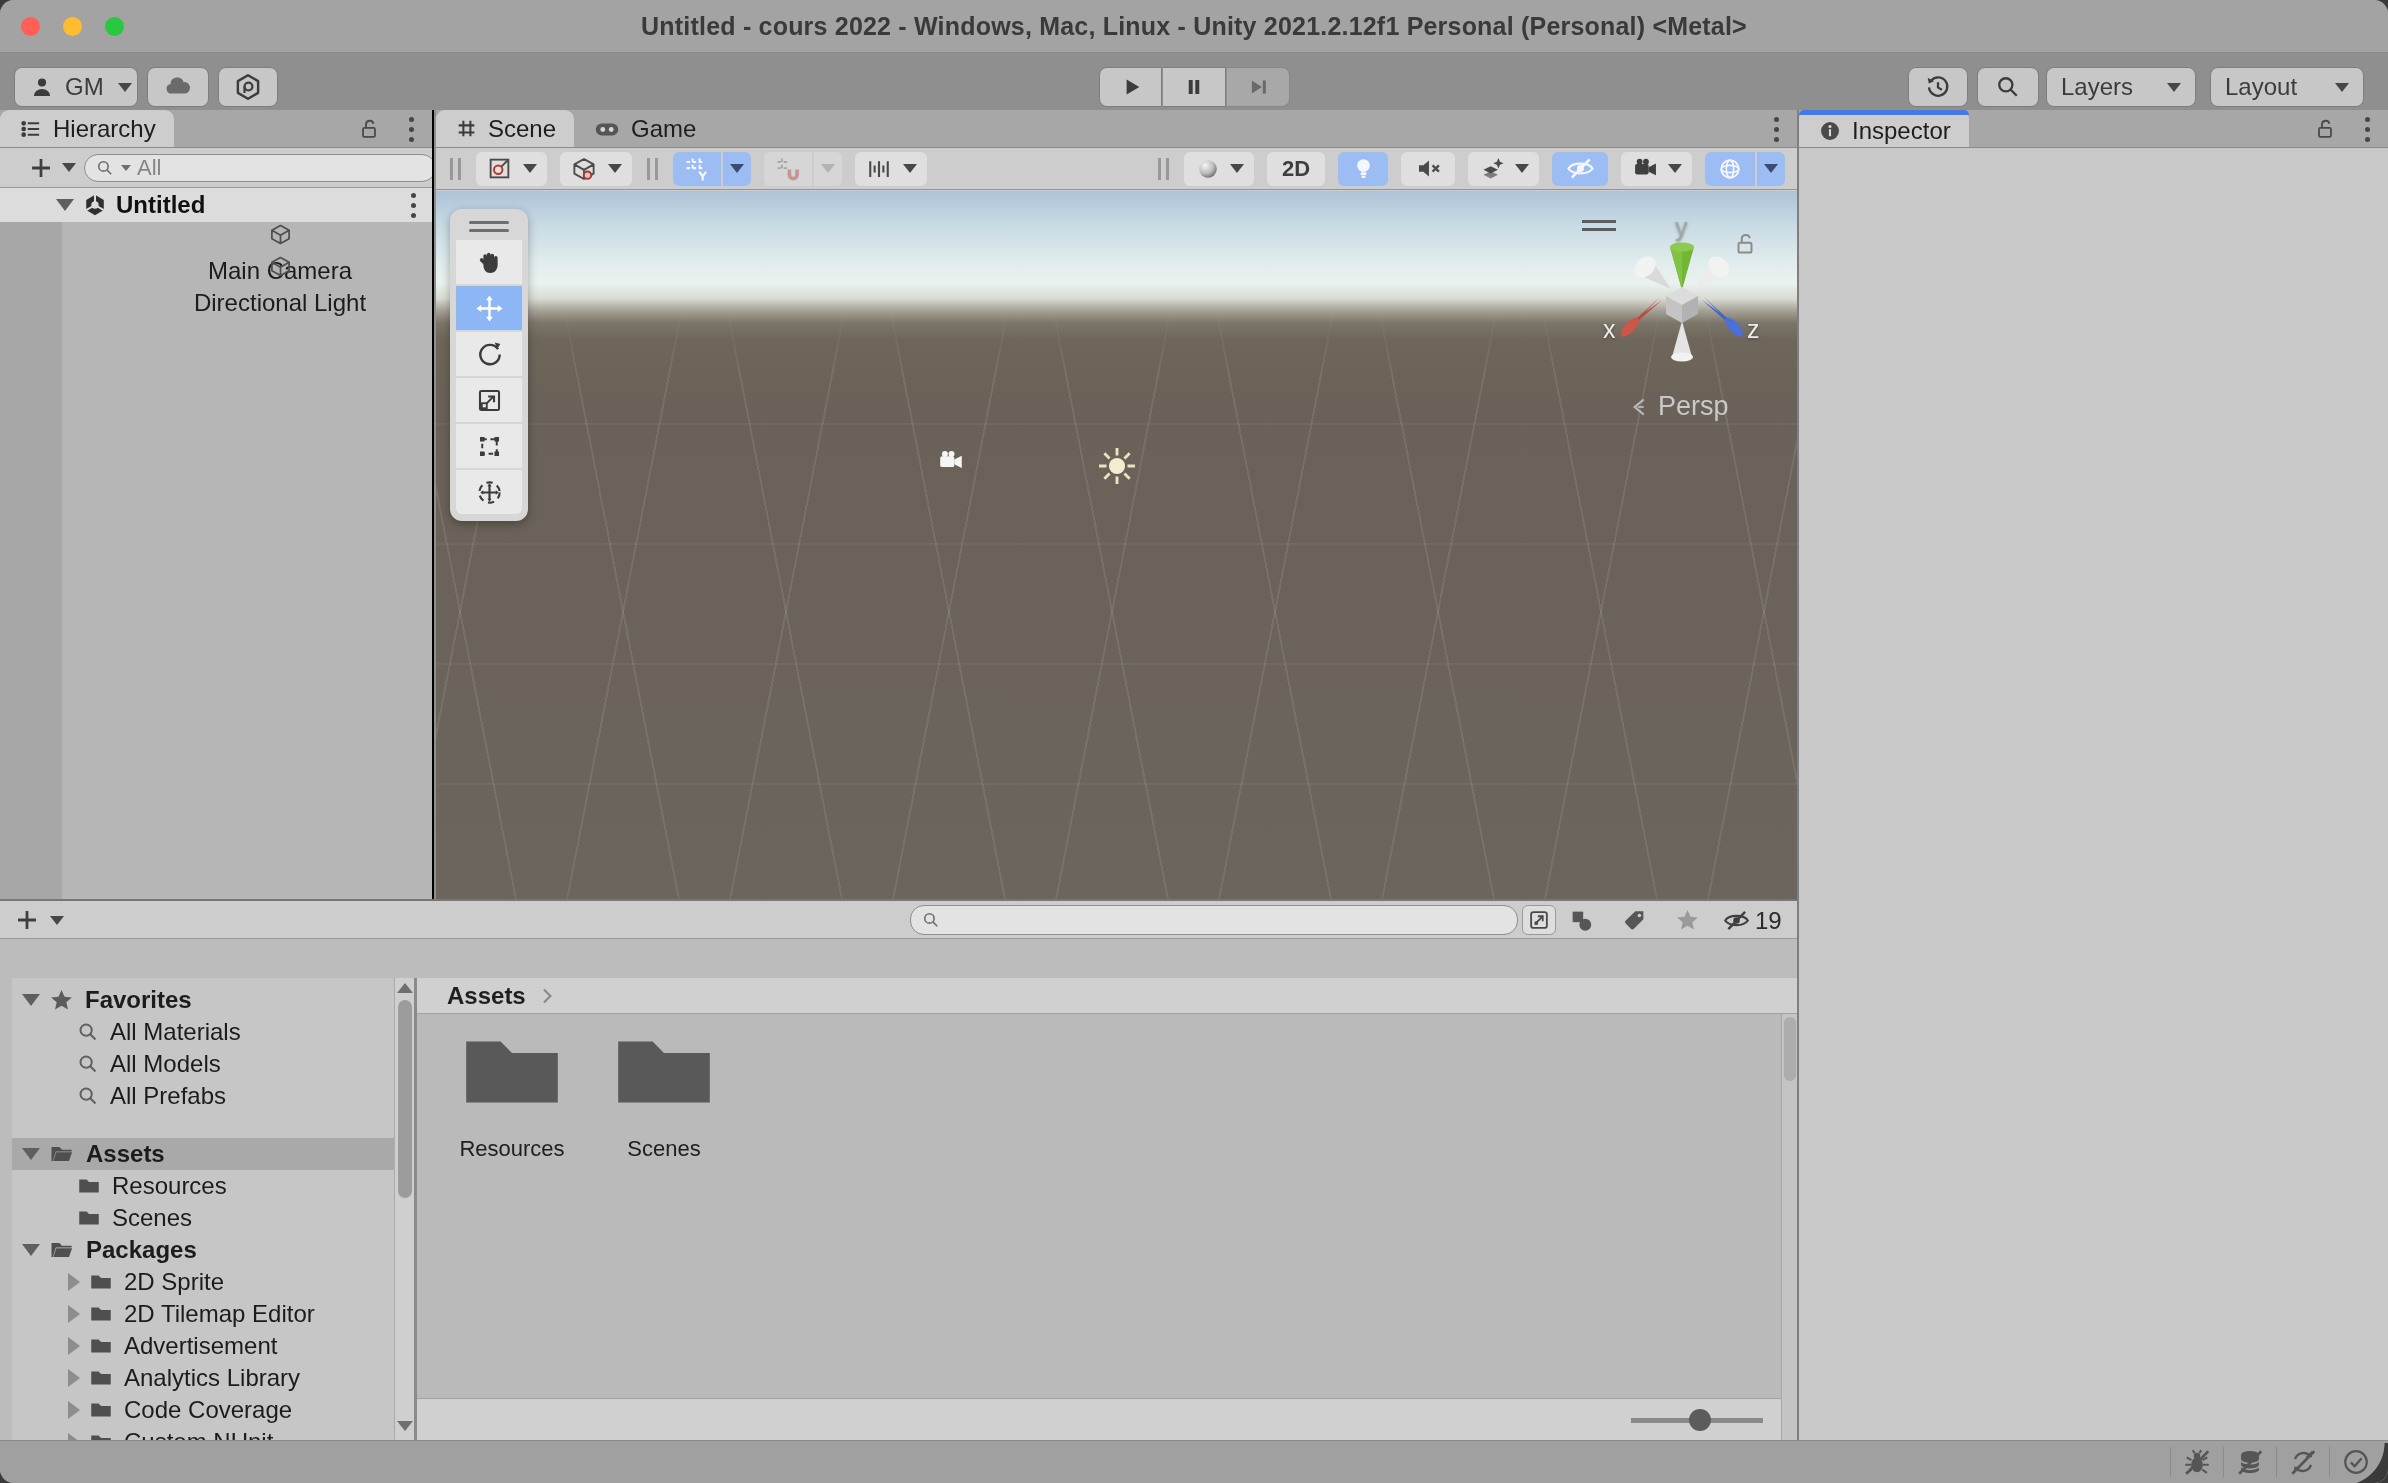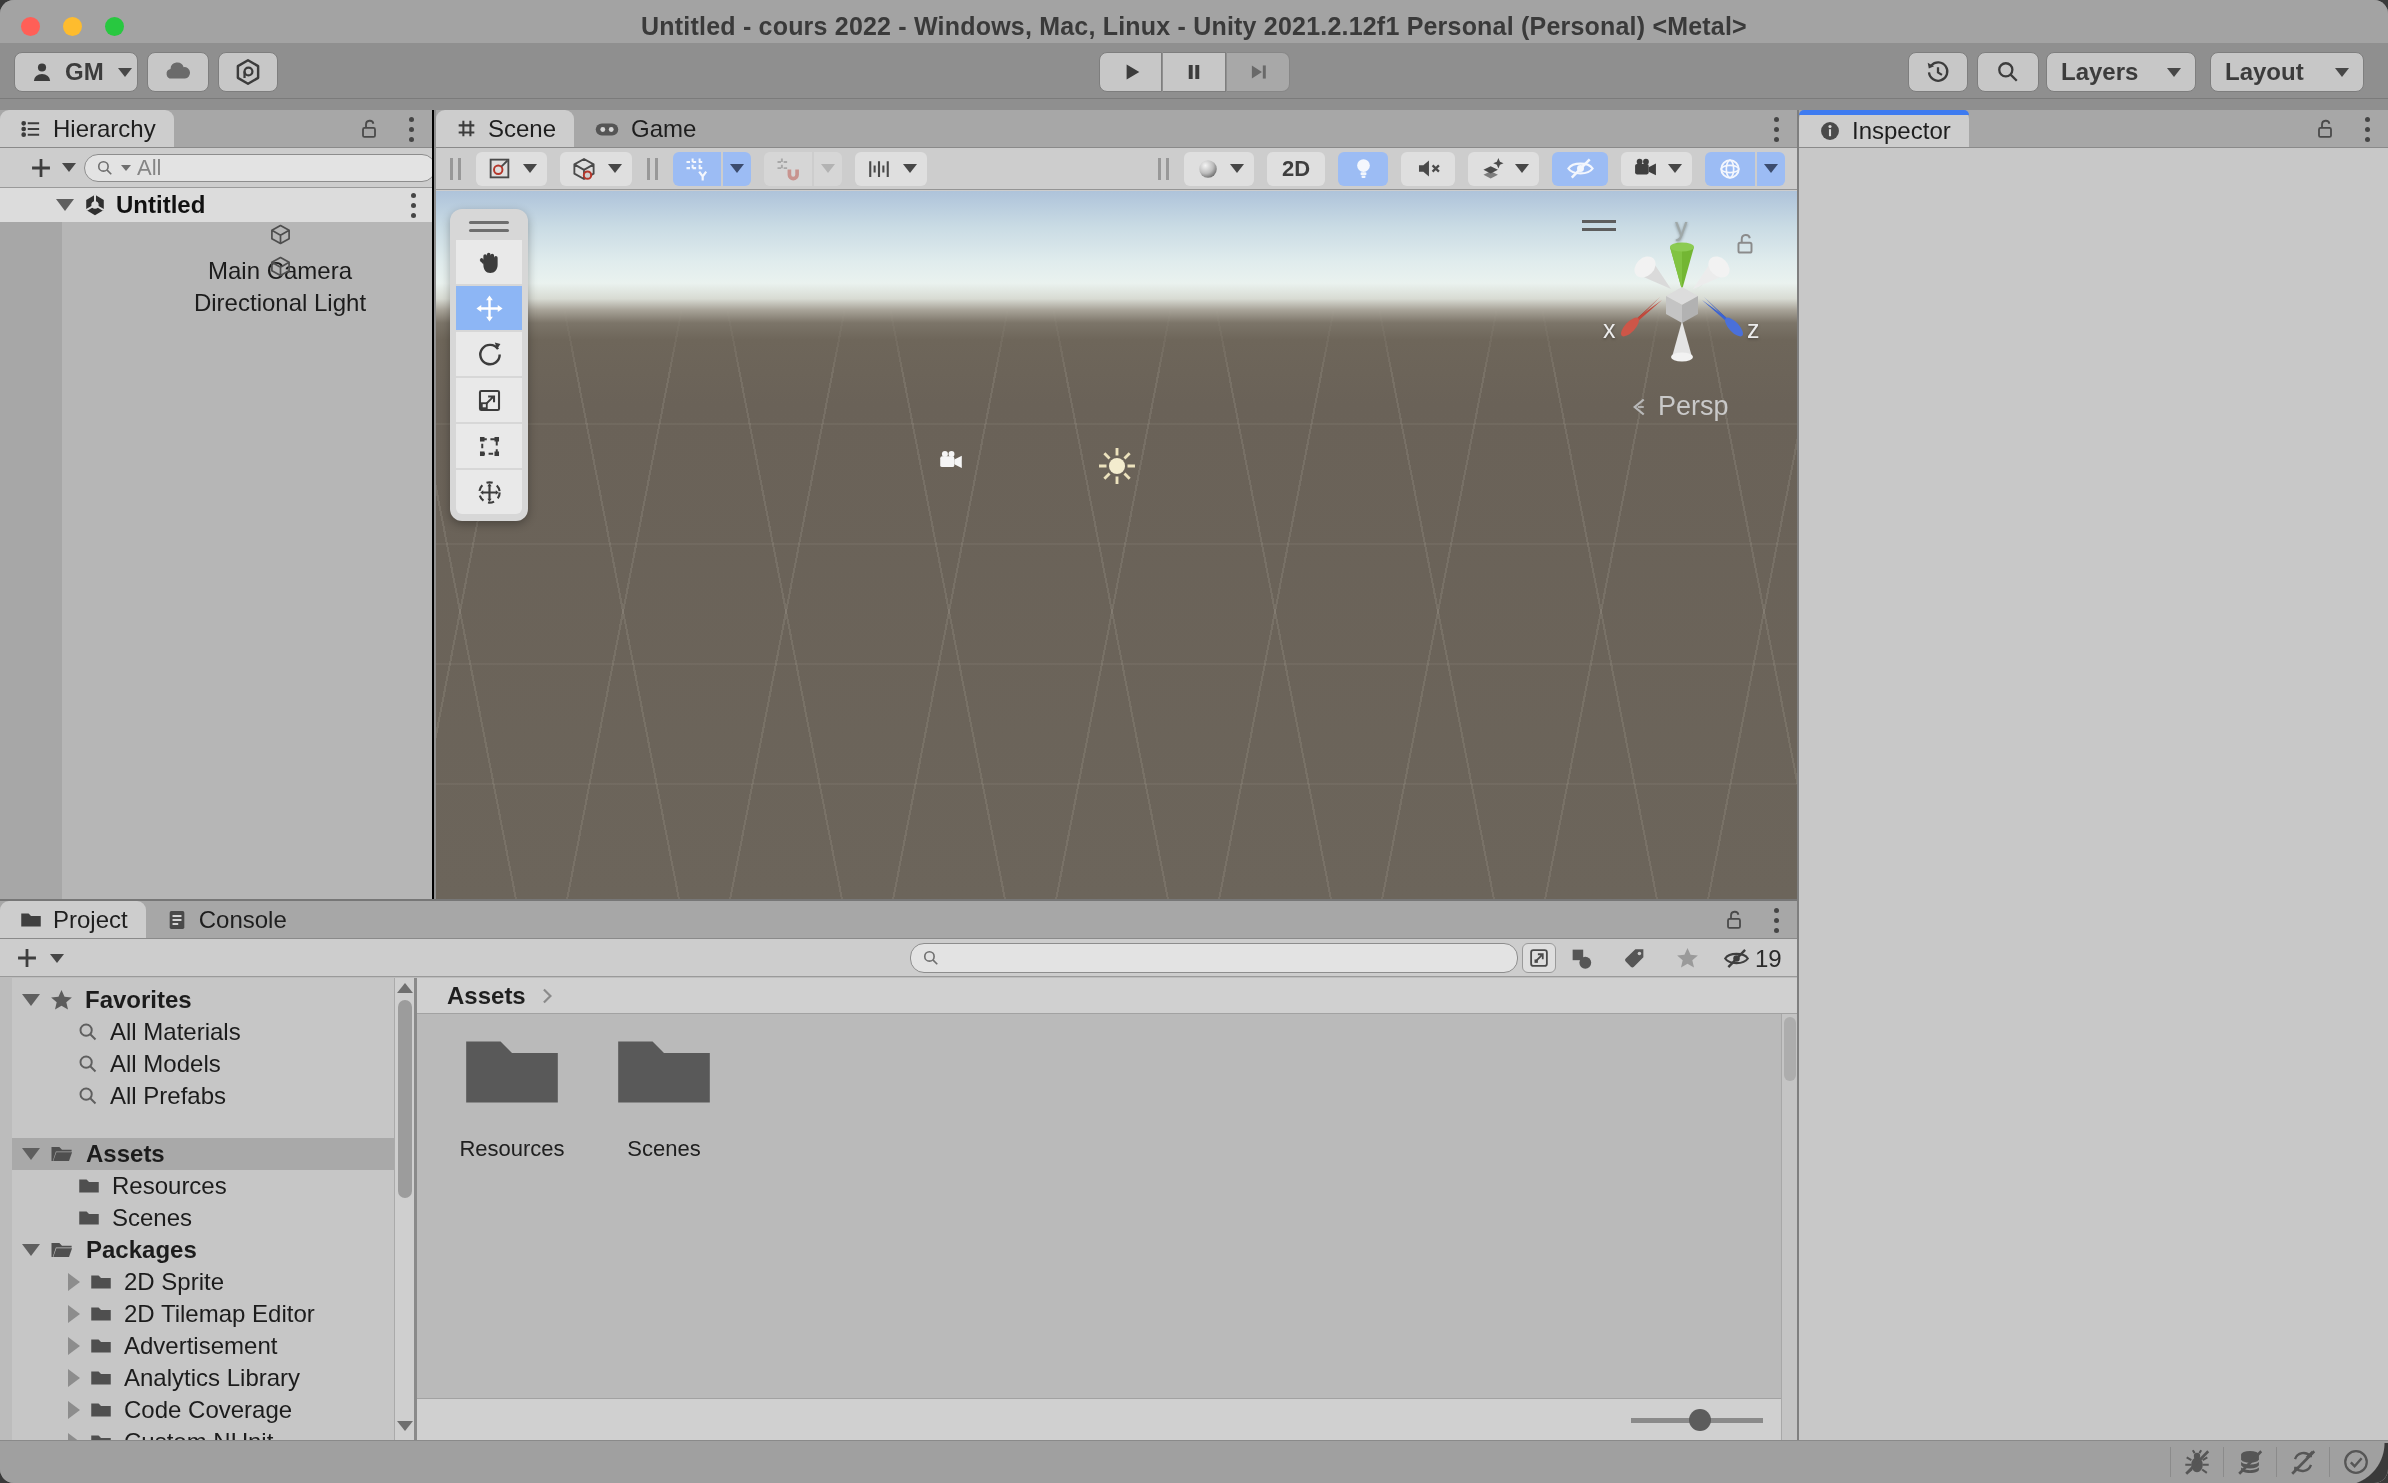--- a/index.html
+++ b/index.html
@@ -13,22 +13,22 @@
 
   
   .titlebar { position:absolute; left:0; top:0; width:100%; height:53px;
               background:#a3a3a3; border-bottom:1px solid #898989;
               display:flex; align-items:center; justify-content:center; }
   .traffic { position:absolute; left:21px; top:17px; display:flex; gap:23px; }
   .light { width:19px; height:19px; border-radius:50%; }
   .title-text { font-size:25px; font-weight:700; color:#3a3a3a; letter-spacing:.2px; }
 
   
-  .main-toolbar { position:absolute; left:0; top:43px; width:100%; height:56px;
-                  background:#8f8f8f; border-bottom:1px solid #7b7b7b;font-weight:bold; }
+  .main-toolbar { position:absolute; left:0; top:58px; width:100%; height:56px;
+                  background:#8f8f8f; border-bottom:1px solid #7b7b7b; }
   .tbtn { position:absolute; top:9px; height:40px; background:#c7c7c7;
           border:1px solid #7e7e7e; border-radius:8px; color:#3c3c3c;
           display:flex; align-items:center; justify-content:center; gap:10px;
           font-size:24px; }
   .tbtn.joinL { border-radius:8px 0 0 8px; }
   .tbtn.joinM { border-radius:0; border-left:none; }
   .tbtn.joinR { border-radius:0 8px 8px 0; border-left:none; }
   .disabled { opacity:.45; }
 
   
@@ -751,44 +751,20 @@
             <i></i>
             <i></i>
             <i></i>
           </span>
       </div>
     </div>
     <div style="height:100%"></div>
   </div>
 
   <div class="panel" style="left:0;top:899px;width:1797px;height:541px;background:#bcbcbc;border-top:2px solid #777;">
-    <div class="tabstrip">
-      <div class="tab active">
-        <svg class="ic" width="26" height="26" style="color:#3f3f3f">
-            <use href="#i-folder"></use>
-          </svg>
-        <span>Project</span>
-      </div>
-      <div class="tab">
-        <svg class="ic" width="26" height="26" style="color:#4a4a4a">
-            <use href="#i-doc"></use>
-          </svg>
-        <span>Console</span>
-      </div>
-      <div class="strip-icons">
-        <svg class="ic" width="24" height="24" style="color:#4a4a4a">
-            <use href="#i-lock-open"></use>
-          </svg>
-        <span class="kebab">
-            <i></i>
-            <i></i>
-            <i></i>
-          </span>
-      </div>
-    </div>
 
     <div class="proj-toolbar">
       <svg class="ic abs" style="left:14px;top:6px;color:#3e3e3e" width="26" height="26">
           <use href="#i-plus"></use>
         </svg>
       <span class="caret sm abs" style="left:50px;top:15px"></span>
       <div class="searchfield abs" style="left:910px;top:4px;width:608px;height:30px">
         <svg class="ic" width="20" height="20" style="color:#6f6f6f">
             <use href="#i-mag"></use>
           </svg>

